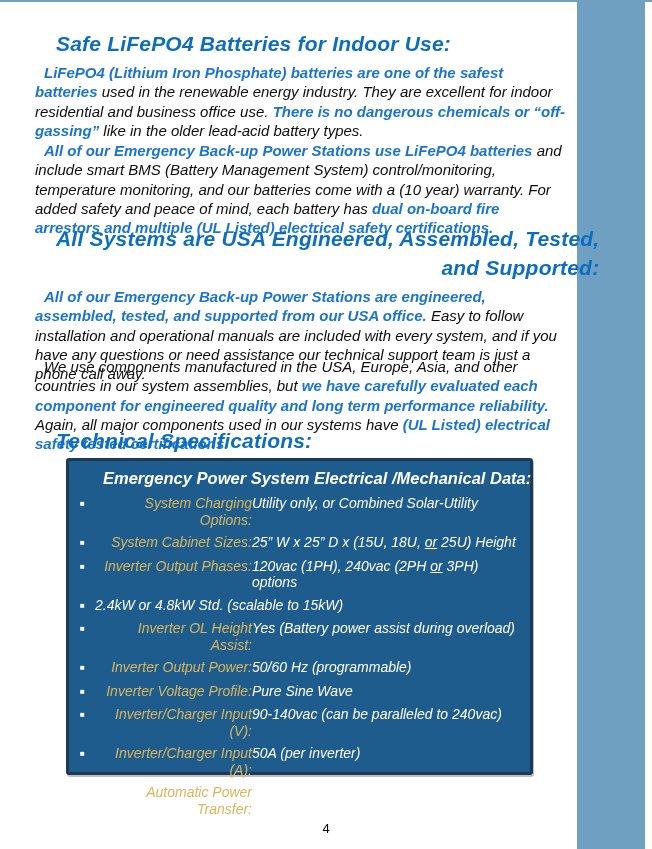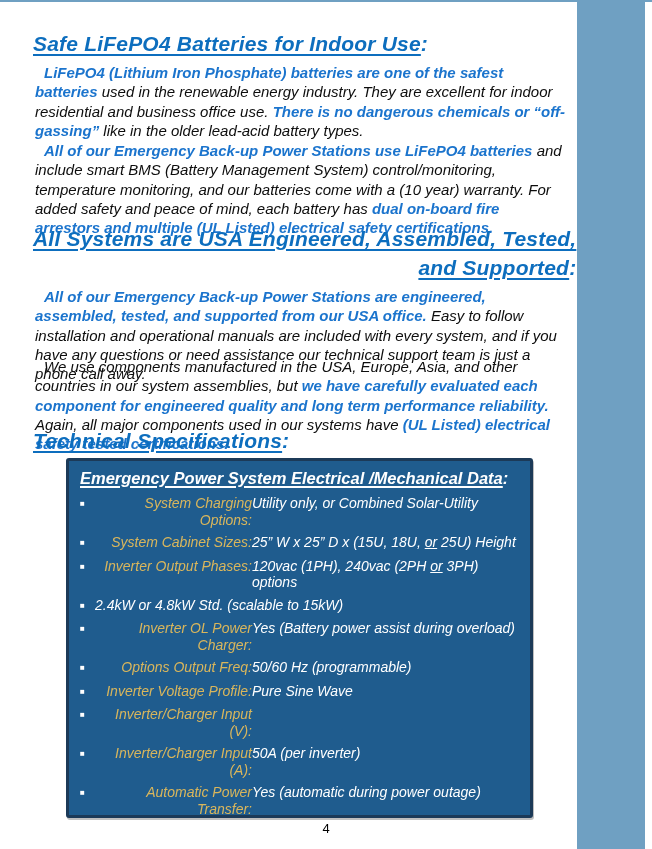--- a/index.html
+++ b/index.html
@@ -15,33 +15,33 @@
     position:absolute;top:0;left:577px;width:68px;height:849px;
     background:var(--sidebar-blue,#6fa0c2);
   }
   .heading{
     position:absolute;left:33px;margin:0;
     font-size:21px;font-weight:bold;font-style:italic;
     color:var(--heading-blue,#0d6ebe);
     line-height:29px;letter-spacing:.2px;
   }
   .hu{
-    text-decoration:underline;
     text-decoration-thickness:2px;
     text-underline-offset:3px;
+    margin-left:23px;
   }
   .body-para{
     position:absolute;left:33px;width:530px;margin:2px;
     font-size:15px;line-height:19.3px;font-style:italic;
     color:var(--text-black,#0d0d0d);text-indent:9px;
   }
   .seg-blue{color:var(--body-blue,#1b74cd);font-weight:bold;}
   .seg-black{color:var(--text-black,#0d0d0d);}
   .spec-table{
-    position:absolute;left:66px;top:458px;width:467px;height:360px;
+    position:absolute;left:66px;top:458px;width:467px;height:317px;
     box-sizing:border-box;
     background:var(--table-bg,#1f5c8e);
     border:3px solid var(--table-border,#1c3a58);
     border-radius:3px;
     padding:7px 8px 6px 11px;
     color:var(--table-text,#ffffff);
     font-style:italic;
     box-shadow:1px 2px 0 rgba(0,0,0,0.25);
   }
   .spec-title{
@@ -103,43 +103,44 @@
         </div>
         <div class="spec-value"><span>120vac (1PH), 240vac (2PH </span><span class="u">or</span><span> 3PH) options</span></div>
       </div>
       <div class="spec-row">
         <span class="bullet">■</span>
         <div class="spec-value"><span>2.4kW or 4.8kW Std. (scalable to 15kW)</span></div>
       </div>
       <div class="spec-row">
         <span class="bullet">■</span>
         <div class="spec-label">
-          <div>Inverter OL Power Charger:</div>
+          <div>Inverter OL Height Assist:</div>
         </div>
         <div class="spec-value"><span>Yes (Battery power assist during overload)</span></div>
       </div>
       <div class="spec-row">
         <span class="bullet">■</span>
         <div class="spec-label">
-          <div>Options Output Freq:</div>
+          <div>Inverter Output Power:</div>
         </div>
         <div class="spec-value"><span>50/60 Hz (programmable)</span></div>
       </div>
       <div class="spec-row">
         <span class="bullet">■</span>
         <div class="spec-label">
           <div>Inverter Voltage Profile:</div>
         </div>
         <div class="spec-value"><span>Pure Sine Wave</span></div>
       </div>
       <div class="spec-row">
         <span class="bullet">■</span>
         <div class="spec-label">
           <div>Inverter/Charger Input (V):</div>
         </div>
+        <div class="spec-value"><span>90-140vac (can be paralleled to 240vac)</span></div>
       </div>
       <div class="spec-row">
         <span class="bullet">■</span>
         <div class="spec-label">
           <div>Inverter/Charger Input (A):</div>
         </div>
         <div class="spec-value"><span>50A (per inverter)</span></div>
       </div>
       <div class="spec-row">
         <span class="bullet">■</span>

